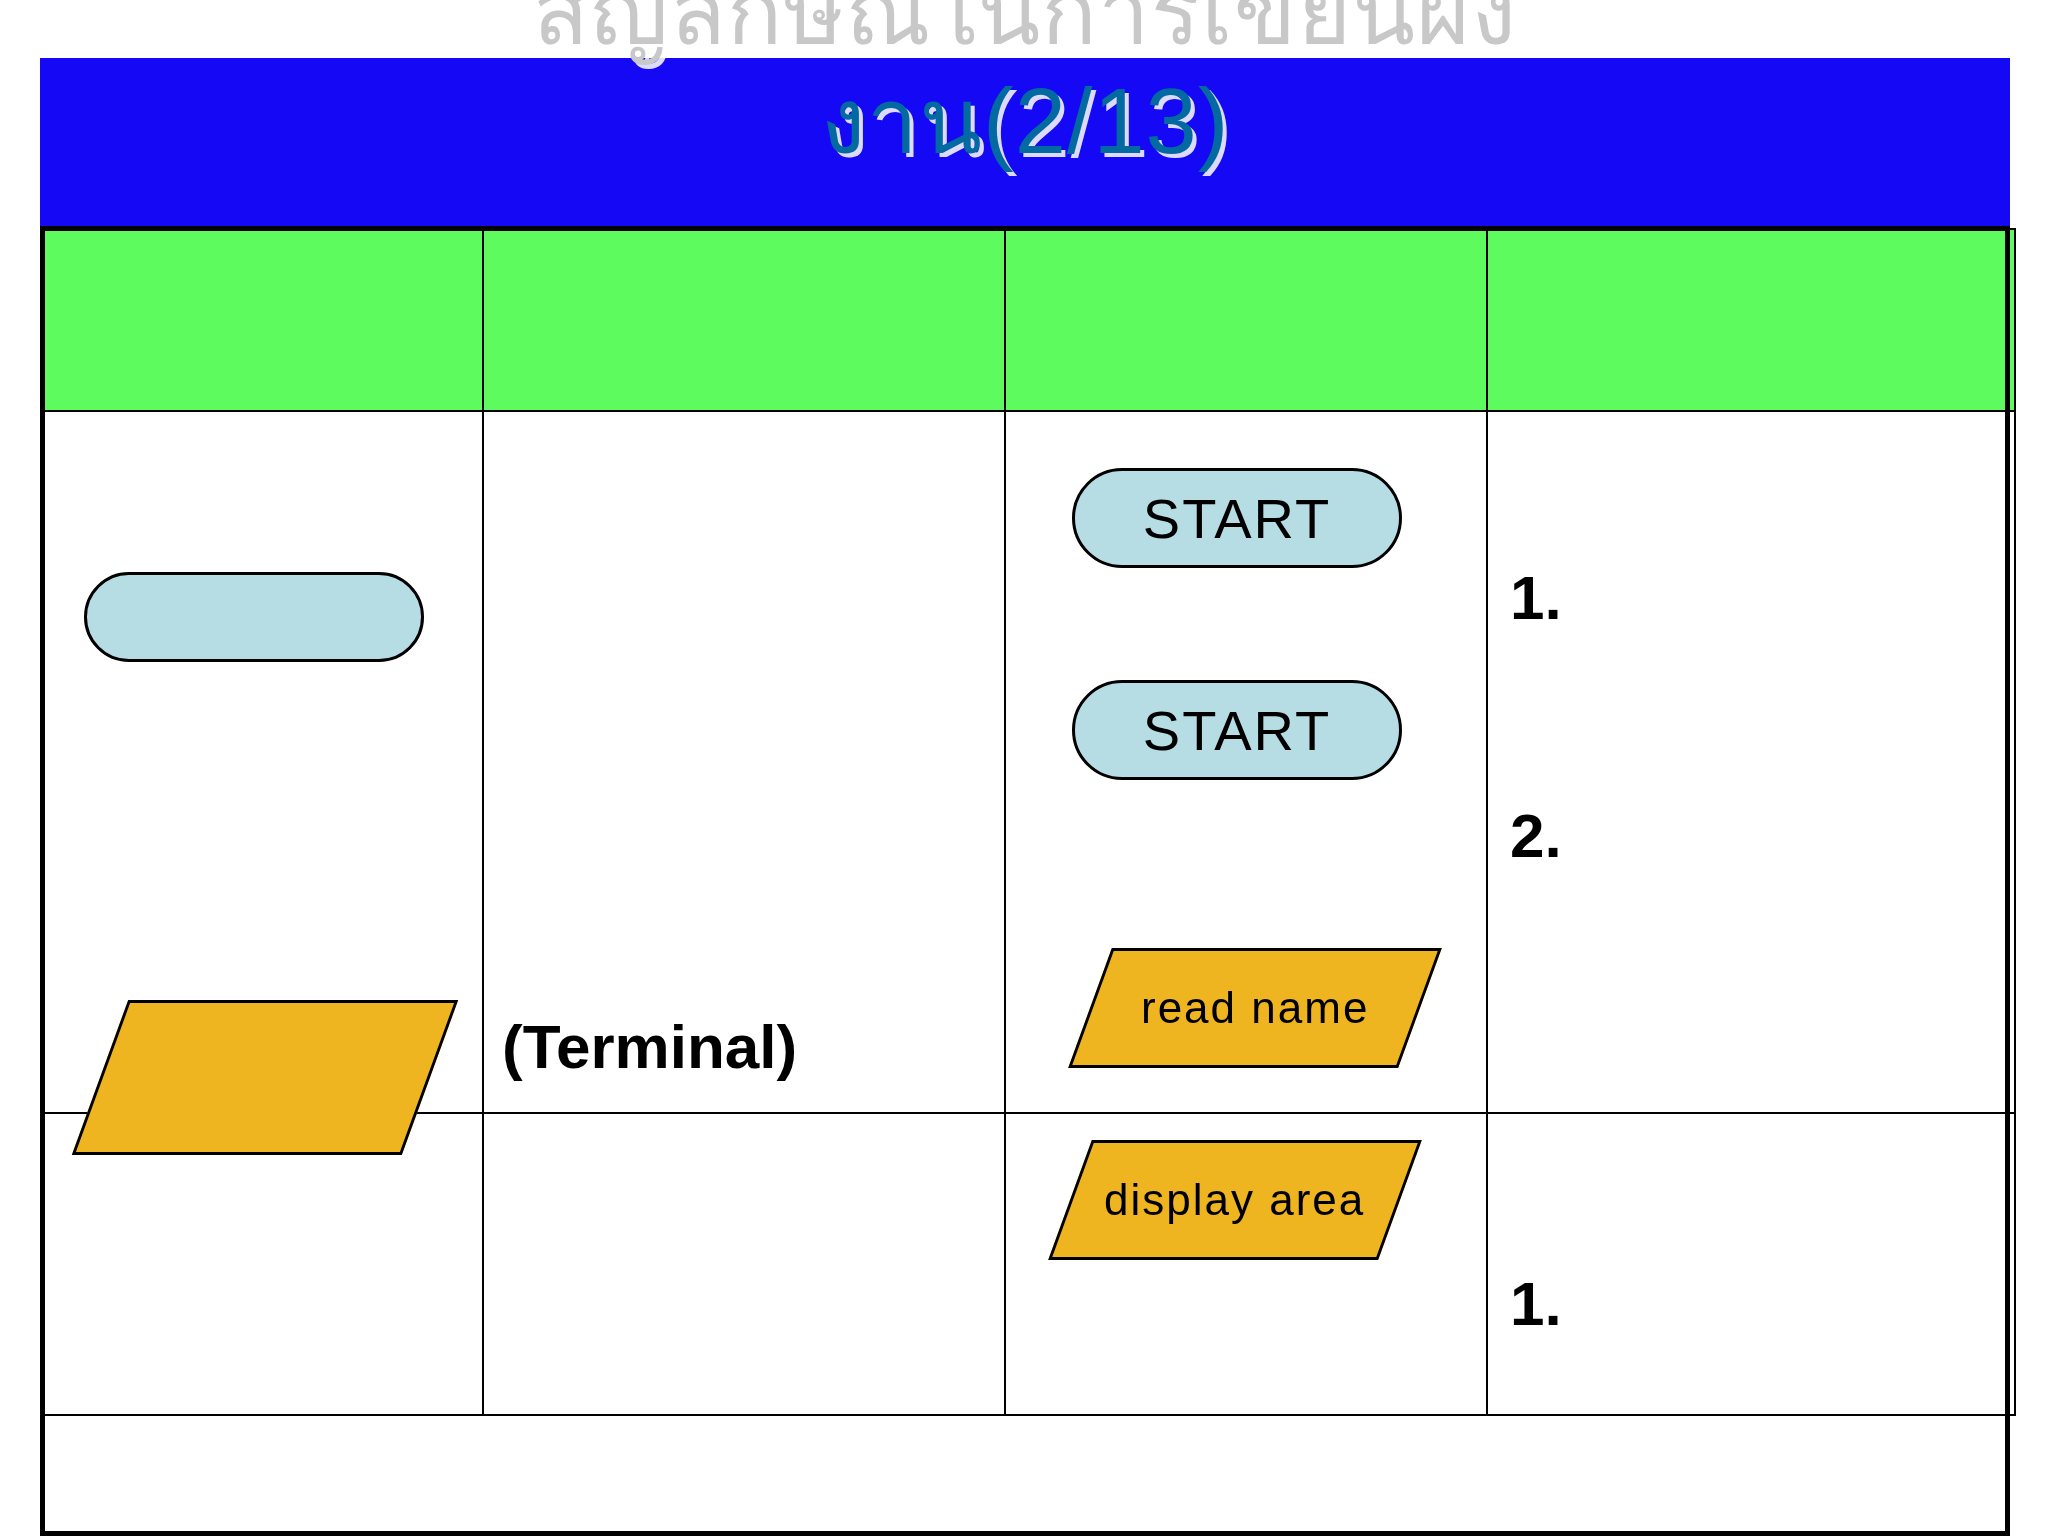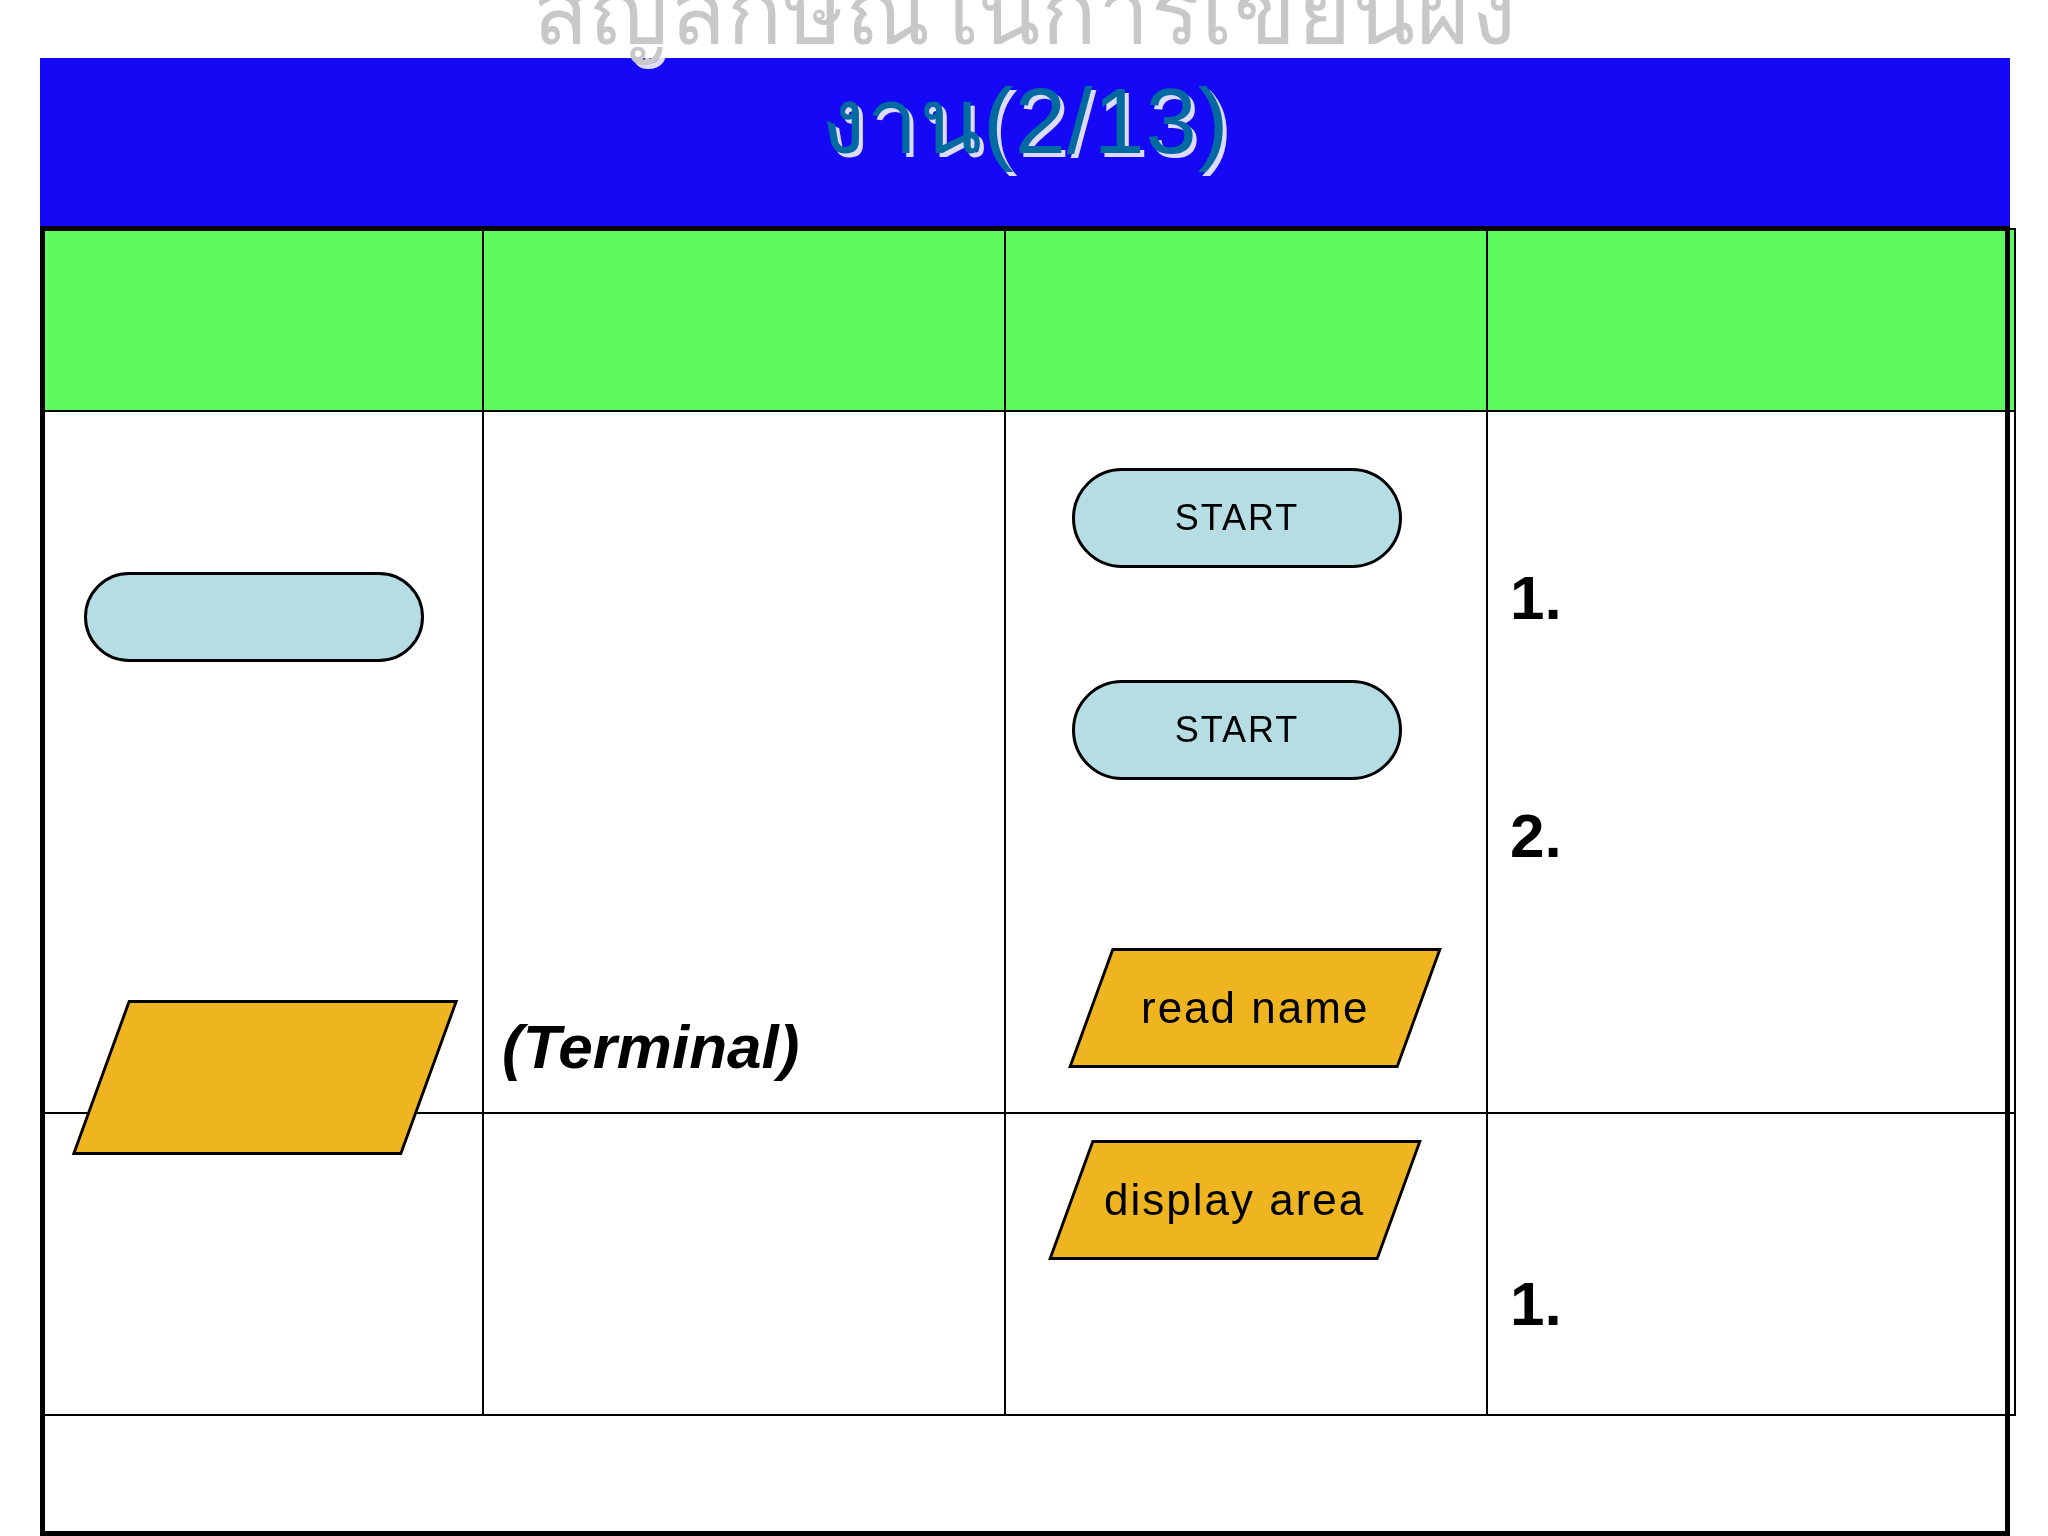--- a/index.html
+++ b/index.html
@@ -96,21 +96,21 @@
     align-items: center;
     justify-content: center;
     color: #000000;
     z-index: 6;
   }
 
   .terminal {
     background: #b6dce4;
     border: 3px solid #000000;
     border-radius: 999px;
-    font-size: 36px;
+    font-size: 56px;
     letter-spacing: 2px;
   }
 
   .parallelogram {
     background: #efb521;
     border: 3px solid #000000;
     font-size: 44px;
     letter-spacing: 2px;
   }
   .parallelogram.skewed {
@@ -149,21 +149,20 @@
     color: #000000;
     z-index: 5;
   }
   #terminal-label {
     left: 502px;
     top: 1010px;
     width: 470px;
     font-size: 62px;
     line-height: 1.2;
     word-break: break-word;
-    font-style: italic;
   }
   .list-marker {
     font-weight: bold;
     font-size: 62px;
     color: #000000;
     position: absolute;
     z-index: 5;
   }
   #marker-r2-1 { left: 1510px; top: 562px; }
   #marker-r2-2 { left: 1510px; top: 800px; }

